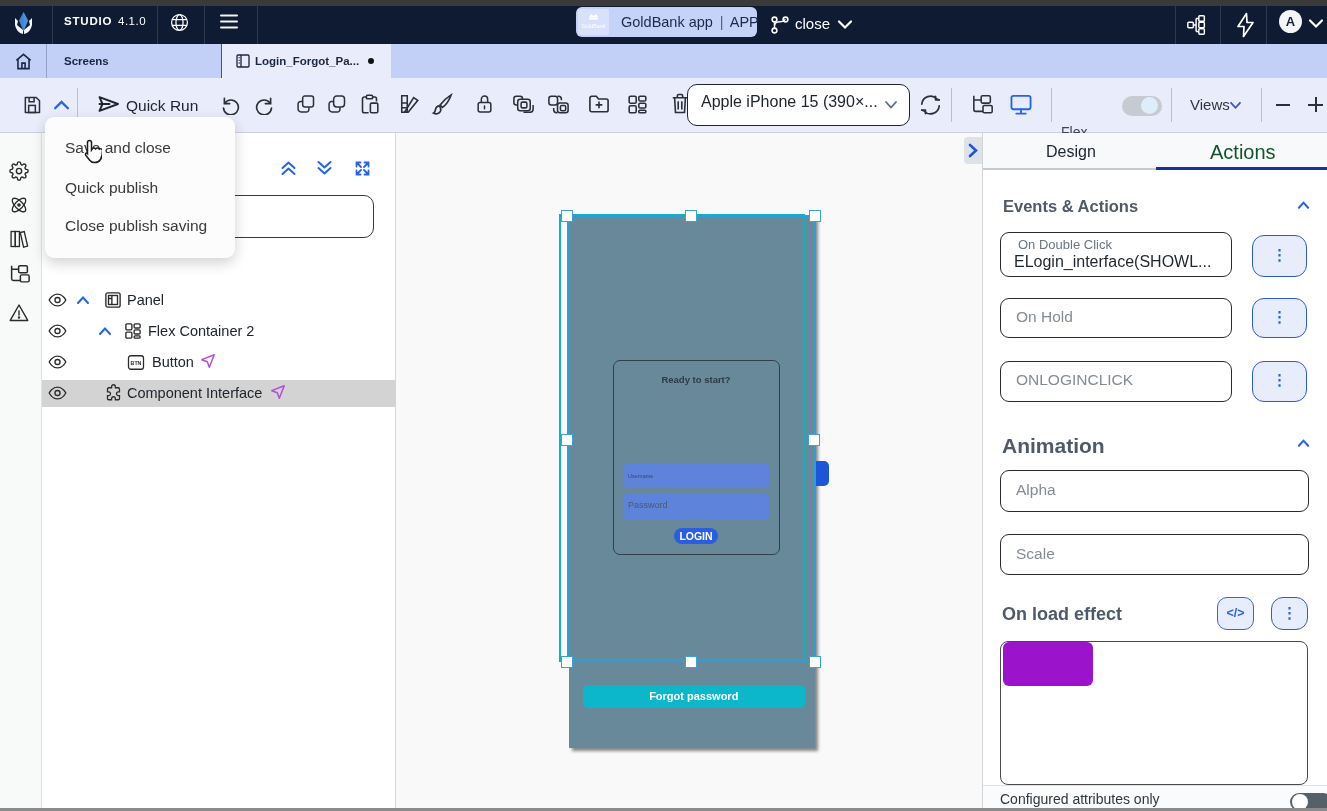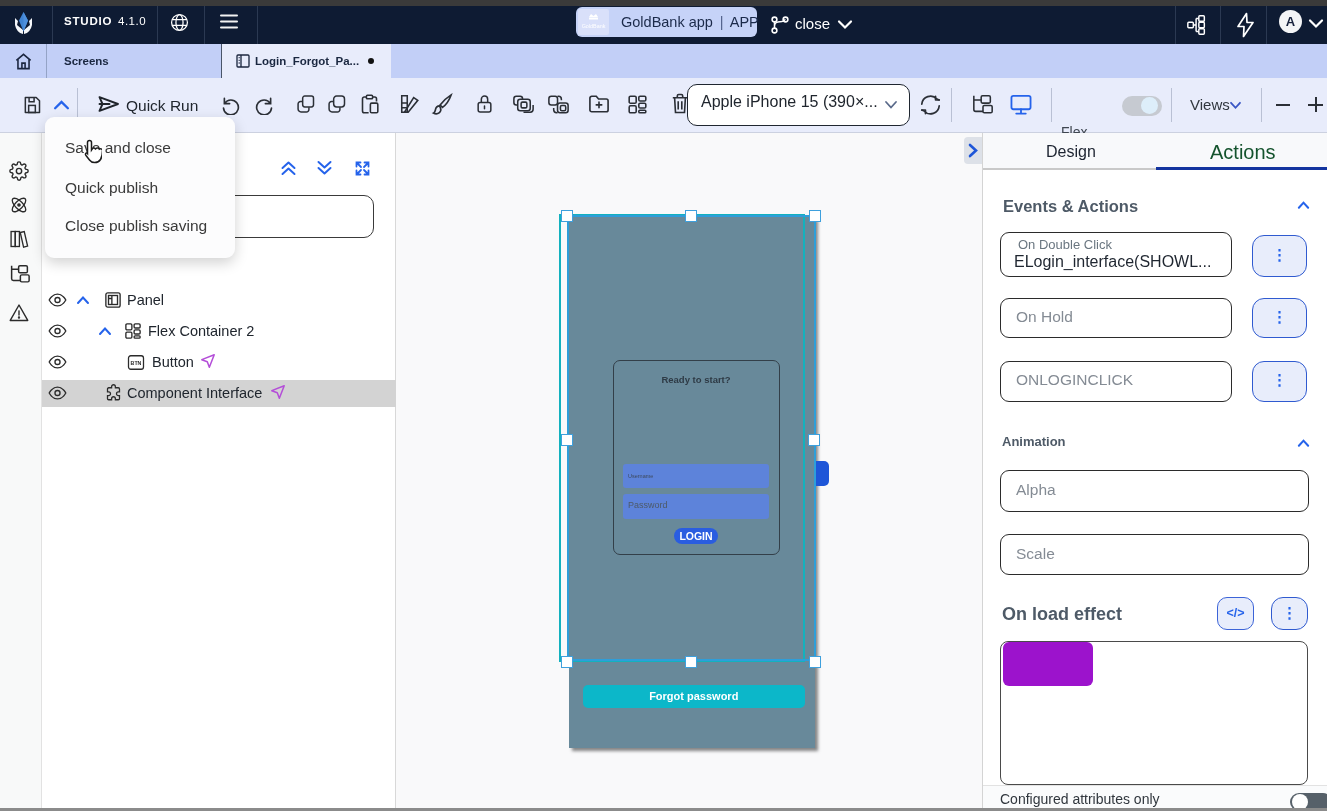--- a/index.html
+++ b/index.html
@@ -376,21 +376,21 @@
   <div class="abs" style="left:35px;top:105px;color:#6a7680;font-size:13px;line-height:14px;">On Double Click</div>
   <div class="abs" style="left:31px;top:120px;color:#1f2630;font-size:16px;line-height:18px;">ELogin_interface(SHOWL...</div>
   <div class="abs dotbtn" style="left:269px;top:102px;width:55px;height:42px;"></div>
   <div class="abs" style="left:17px;top:164.5px;width:232px;height:40px;border:1.6px solid #2b2b2b;border-radius:9px;"></div>
   <div class="abs" style="left:33px;top:175px;color:#848b94;font-size:15.5px;">On Hold</div>
   <div class="abs dotbtn" style="left:269px;top:164.5px;width:55px;height:40px;"></div>
   <div class="abs" style="left:17px;top:227.5px;width:232px;height:41px;border:1.6px solid #2b2b2b;border-radius:9px;"></div>
   <div class="abs" style="left:33px;top:238px;color:#848b94;font-size:15.5px;">ONLOGINCLICK</div>
   <div class="abs dotbtn" style="left:269px;top:227.5px;width:55px;height:41px;"></div>
 
-  <div class="abs" style="left:19px;top:301px;color:#4e5a67;font-size:13px;font-weight:600;">Animation</div>
+  <div class="abs" style="left:19px;top:301px;color:#4e5a67;font-size:21px;font-weight:600;">Animation</div>
   <svg class="abs" style="left:314px;top:305px;" width="13" height="10" viewBox="0 0 14 10" fill="none" stroke="#2563eb" stroke-width="2.2" stroke-linecap="round">
       <path d="M2 8l5-5.5L12 8"></path>
     </svg>
   <div class="abs" style="left:17px;top:336.5px;width:309px;height:42px;border:1.6px solid #2b2b2b;border-radius:9px;"></div>
   <div class="abs" style="left:33px;top:348px;color:#848b94;font-size:15.5px;">Alpha</div>
   <div class="abs" style="left:17px;top:401px;width:309px;height:41px;border:1.6px solid #2b2b2b;border-radius:9px;"></div>
   <div class="abs" style="left:33px;top:412px;color:#848b94;font-size:15.5px;">Scale</div>
 
   <div class="abs" style="left:19px;top:471px;color:#4e5a67;font-size:18px;font-weight:600;">On load effect</div>
   <div class="abs" style="left:234px;top:464px;width:37px;height:33px;background:#e8edfb;border:1.5px solid #3c64d8;border-radius:10px;color:#2563eb;font-size:12.5px;font-weight:bold;text-align:center;line-height:31px;">&lt;/&gt;</div>

